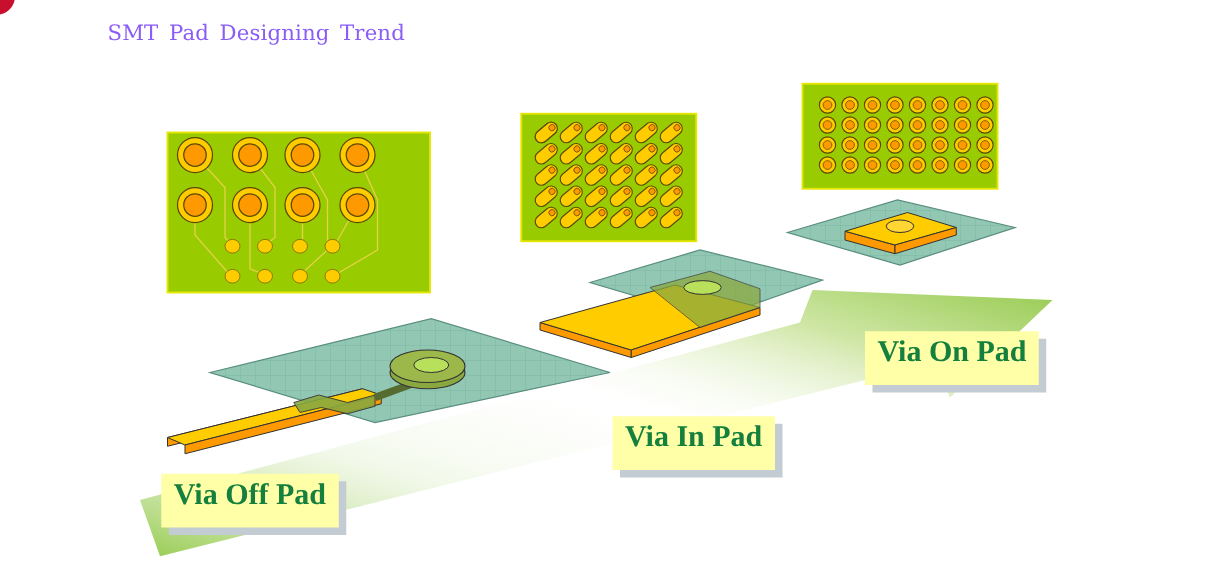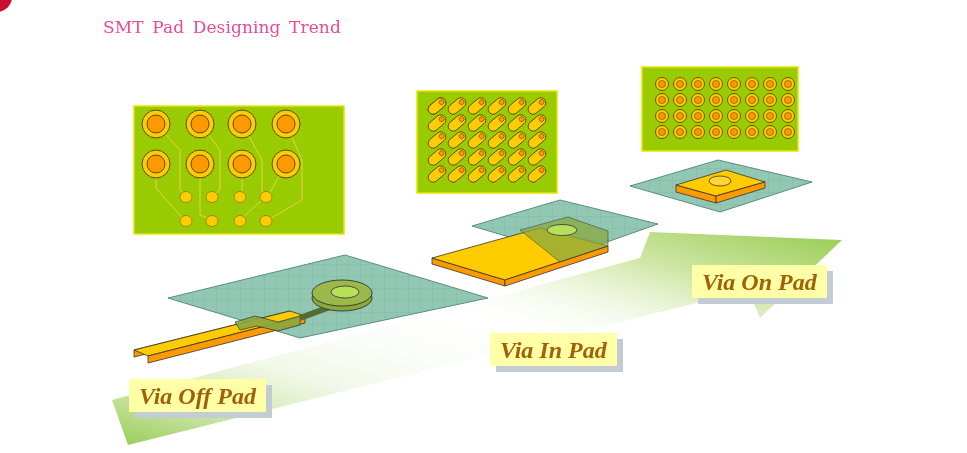--- a/index.html
+++ b/index.html
@@ -1,20 +1,20 @@
 <!DOCTYPE html>
 <html><head>
   <meta charset="utf-8">
   <style>
     html, body { margin: 0; padding: 0; background: #ffffff; }
     body { width: 967px; height: 453px; position: relative; overflow: hidden; font-family: "DejaVu Serif", serif; }
     .corner { position: absolute; left: -18px; top: -18px; width: 30px; height: 30px; border-radius: 50%; background: #c8102e; }
-    .title { position: absolute; left: 103px; top: 17px; font-family: "DejaVu Serif", serif; font-size: 17px; color: #ec4899; letter-spacing: 0.1px; word-spacing: 3px; }
+    .title { position: absolute; left: 86px; top: 17px; font-family: "DejaVu Serif", serif; font-size: 17px; color: #8b5cf6; letter-spacing: 0.1px; word-spacing: 3px; }
     svg.stage { position: absolute; left: 0; top: 0; }
-    .label { position: absolute; font-family: "Liberation Serif", serif; font-style: italic; font-weight: bold; color: #a16207; font-size: 24px; background: #ffffa8; padding: 4px 10px 3px 10px; box-shadow: 6px 6px 0 #c3ccd2; white-space: nowrap; line-height: 1.1; }
+    .label { position: absolute; font-family: "Liberation Serif", serif; font-weight: bold; color: #15803d; font-size: 24px; background: #ffffa8; padding: 4px 10px 13px 10px; box-shadow: 6px 6px 0 #c3ccd2; white-space: nowrap; line-height: 1.1; }
   </style>
 </head>
 <body>
 
 <div class="corner"></div>
 <div class="title">SMT  Pad  Designing Trend</div>
 
 <svg class="stage" width="967" height="453" viewBox="0 0 967 453">
   <defs>
     <linearGradient id="arrowGrad" x1="0" y1="1" x2="1" y2="0">

